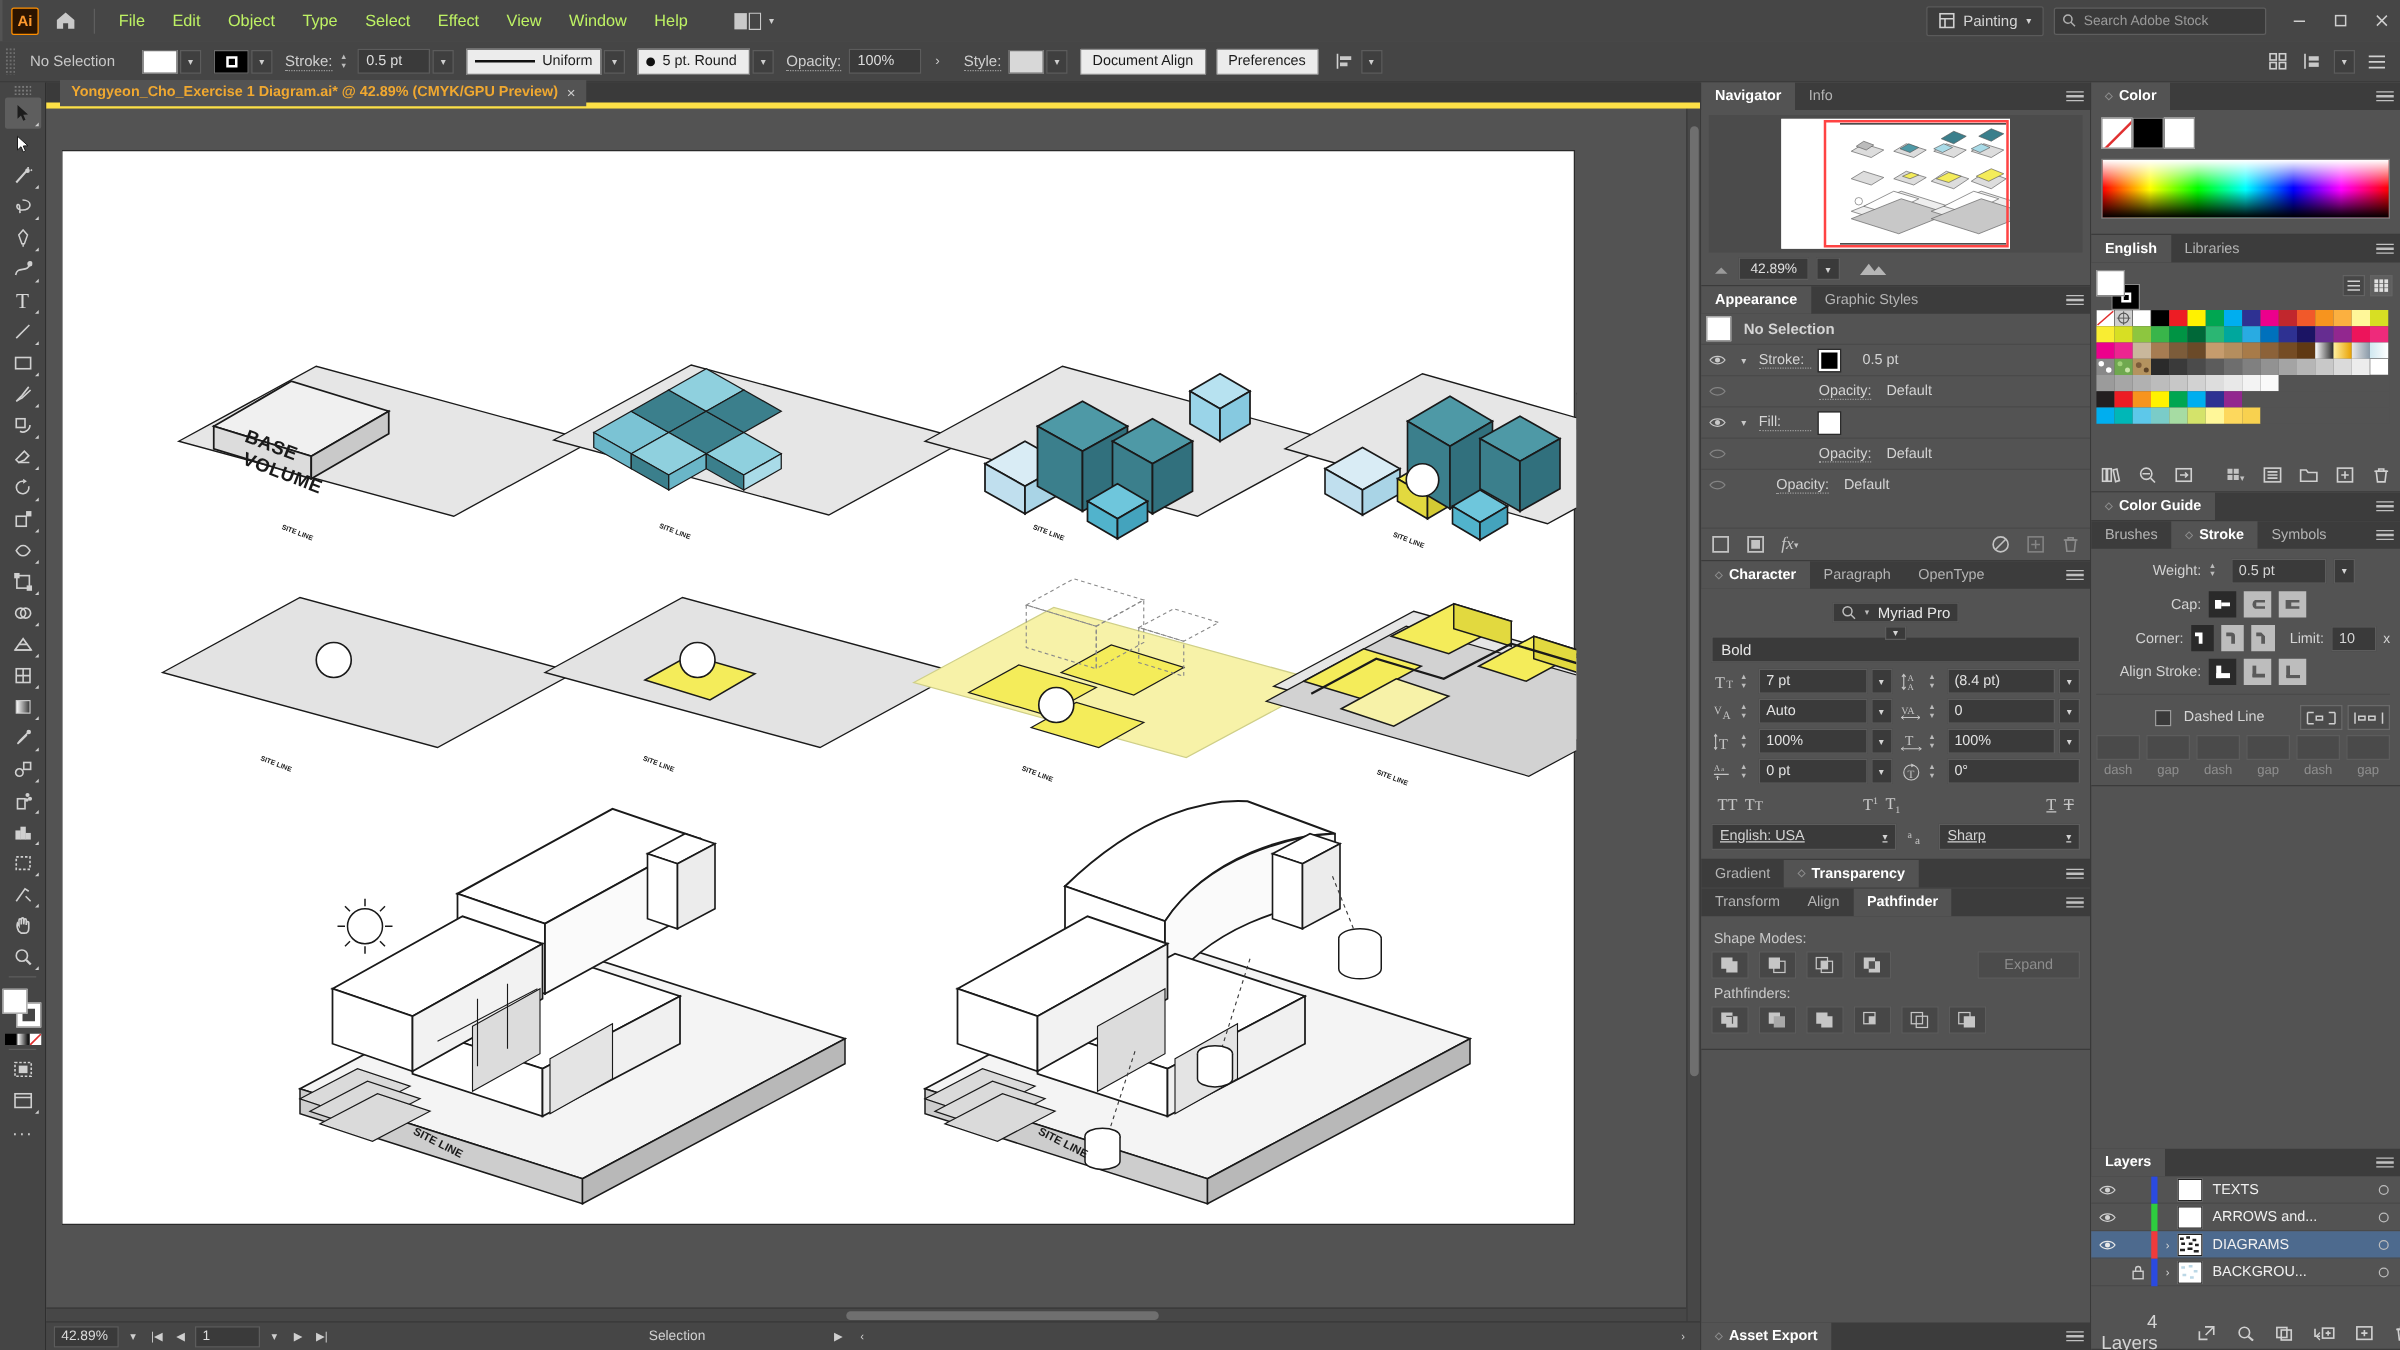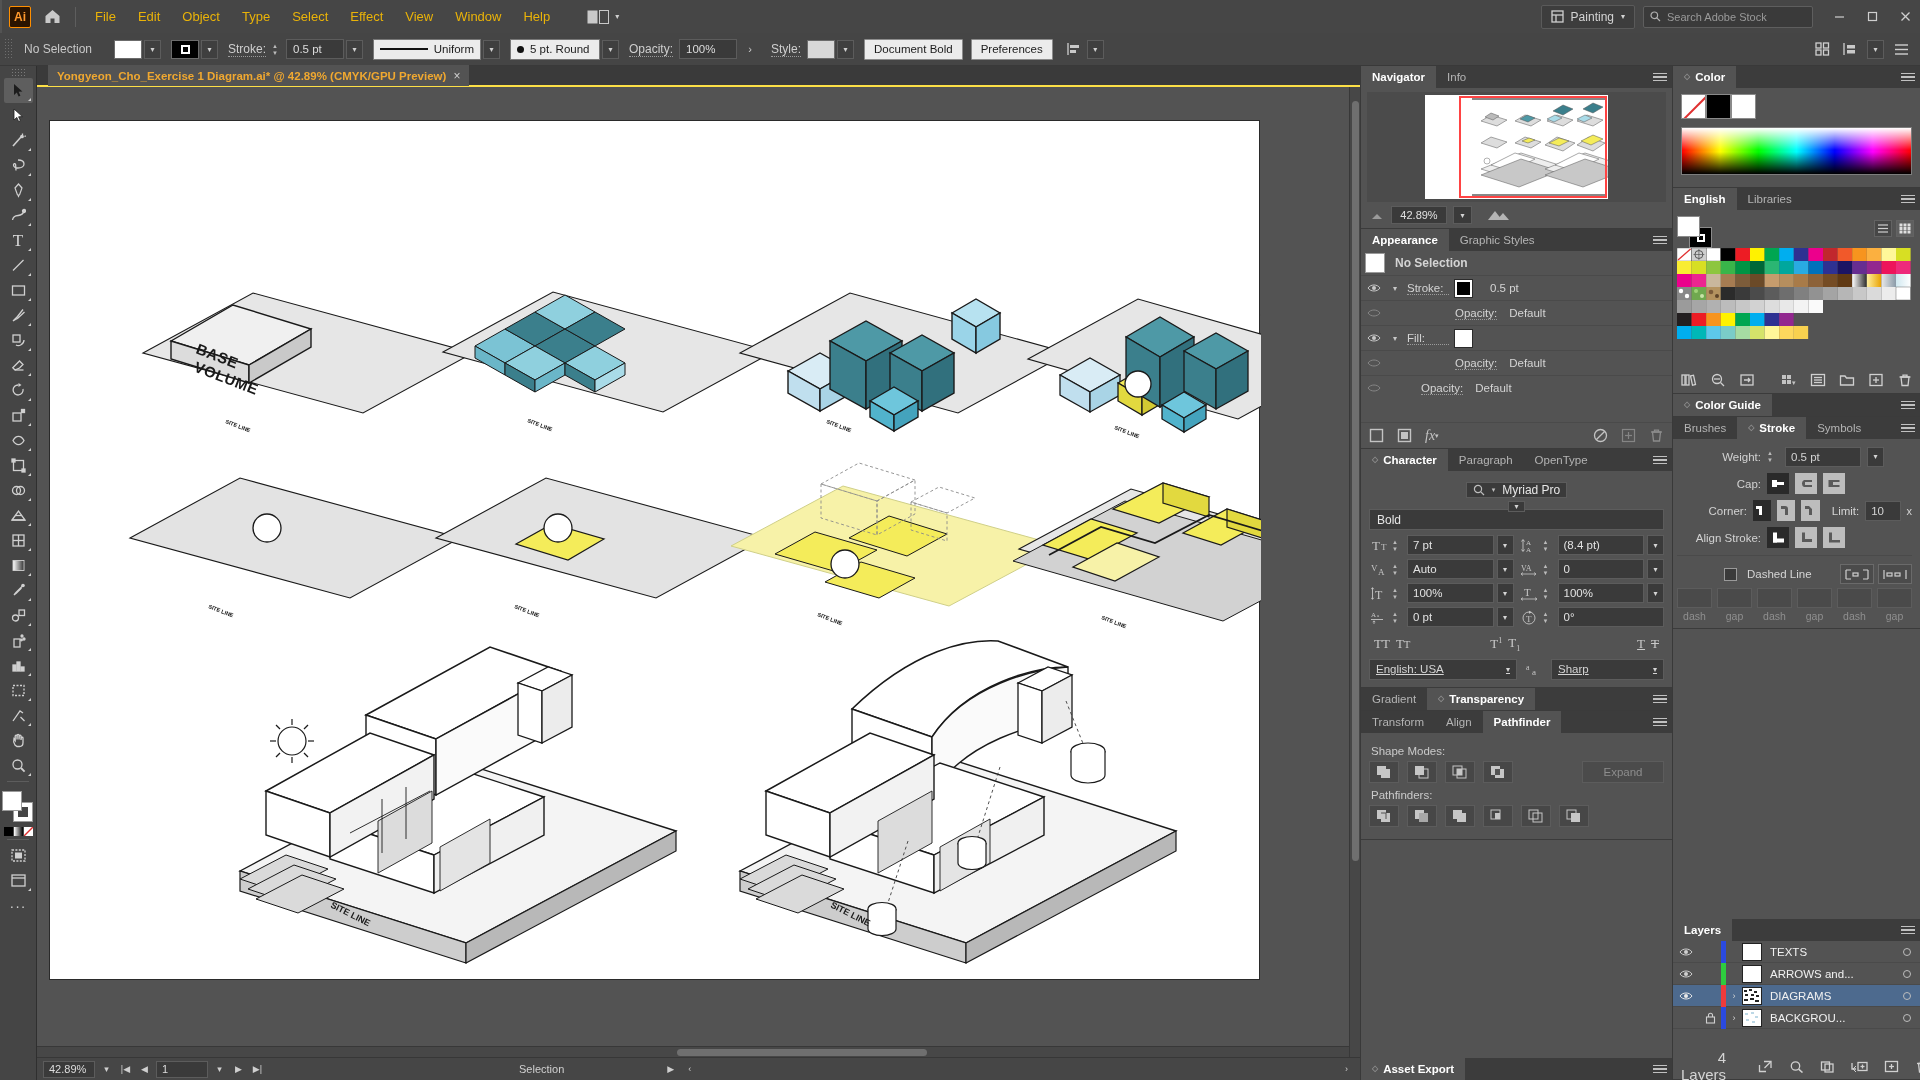--- a/index.html
+++ b/index.html
@@ -26,21 +26,21 @@
     display: flex; align-items: center; justify-content: center;
     border-radius: 2px;
   }
   .home-icon {
     width: 30px; height: 33px; display:flex; align-items:center; justify-content:center;
     margin-left: 6px;
   }
   .mb-sep { width:1px; height:20px; background:#5e5e5e; margin:0 8px; }
   .menu-item {
     padding: 0 11px; height: 33px; line-height: 33px;
-    font-size: 13px; color: #eab308; cursor: default; white-space: nowrap;
+    font-size: 13px; color: #bef264; cursor: default; white-space: nowrap;
   }
   .mb-right { margin-left: auto; display: flex; align-items: center; height:33px; }
   .arrange-btn {
     display:flex; align-items:center; gap:6px; padding:0 8px; height:24px;
     margin-right: 6px;
   }
   .ws-btn {
     display:flex; align-items:center; gap:7px; height:24px; padding:0 9px;
     background:#3d3d3d; border:1px solid #5a5a5a; border-radius:2px; font-size:12px;
     margin-right:8px;
@@ -120,21 +120,21 @@
   .fillstroke { position:relative; width:32px; height:32px; margin-top:6px; }
   .fs-fill { position:absolute; left:0; top:0; width:20px; height:20px; background:#fff; border:1px solid #9a9a9a; }
   .fs-stroke { position:absolute; left:11px; top:11px; width:20px; height:20px; background:#fff; border:1px solid #9a9a9a; }
   .fs-stroke i { position:absolute; left:4px; top:4px; width:10px; height:10px; background:#454545; }
   .mini-swatches { display:flex; gap:1px; margin-top:4px; }
   .mini-sw { width:9px; height:9px; }
 
   
   .doctab-row {
     position:absolute; left:37px; top:66px; right:560px; height:21px;
-    background:#3a3a3a; border-bottom:2px solid #fde047; display:flex; align-items:center;
+    background:#3a3a3a; border-bottom:5px solid #fde047; display:flex; align-items:center;
   }
   .doctab {
     height:21px; display:flex; align-items:center; gap:7px; padding:0 9px;
     background:#535353; color:#f0a830; font-size:11.5px; font-weight:bold; white-space:nowrap;
   }
   .doctab .x { color:#cfcfcf; font-size:12px; font-weight:normal; }
 
   
   .canvas-wrap {
     position:absolute; left:37px; top:87px; right:560px; bottom:23px;
@@ -458,21 +458,21 @@
       <div class="field" style="width:58px;">100%</div>
       <div class="cb-icon" style="font-size:11px;">›</div>
     </div>
 
     <div class="cb-label dotted-u" style="margin-right:6px;">Style:</div>
     <div class="grp">
       <div class="swatch-btn" style="background:#d8d8d8;"></div>
       <div class="mini-drop">▾</div>
     </div>
 
-    <div class="btn-flat" style="margin-right:8px;">Document Bold</div>
+    <div class="btn-flat" style="margin-right:8px;">Document Align</div>
     <div class="btn-flat" style="margin-right:10px;">Preferences</div>
 
     <div class="grp">
       <div class="cb-icon">
         <svg width="15" height="14" viewBox="0 0 15 14" class="ico">
             <line x1="2" y1="1" x2="2" y2="13"></line>
             <rect x="4" y="3" width="9" height="3" fill="#c9c9c9" stroke="none"></rect>
             <rect x="4" y="8" width="6" height="3" fill="#c9c9c9" stroke="none"></rect>
           </svg>
       </div>

